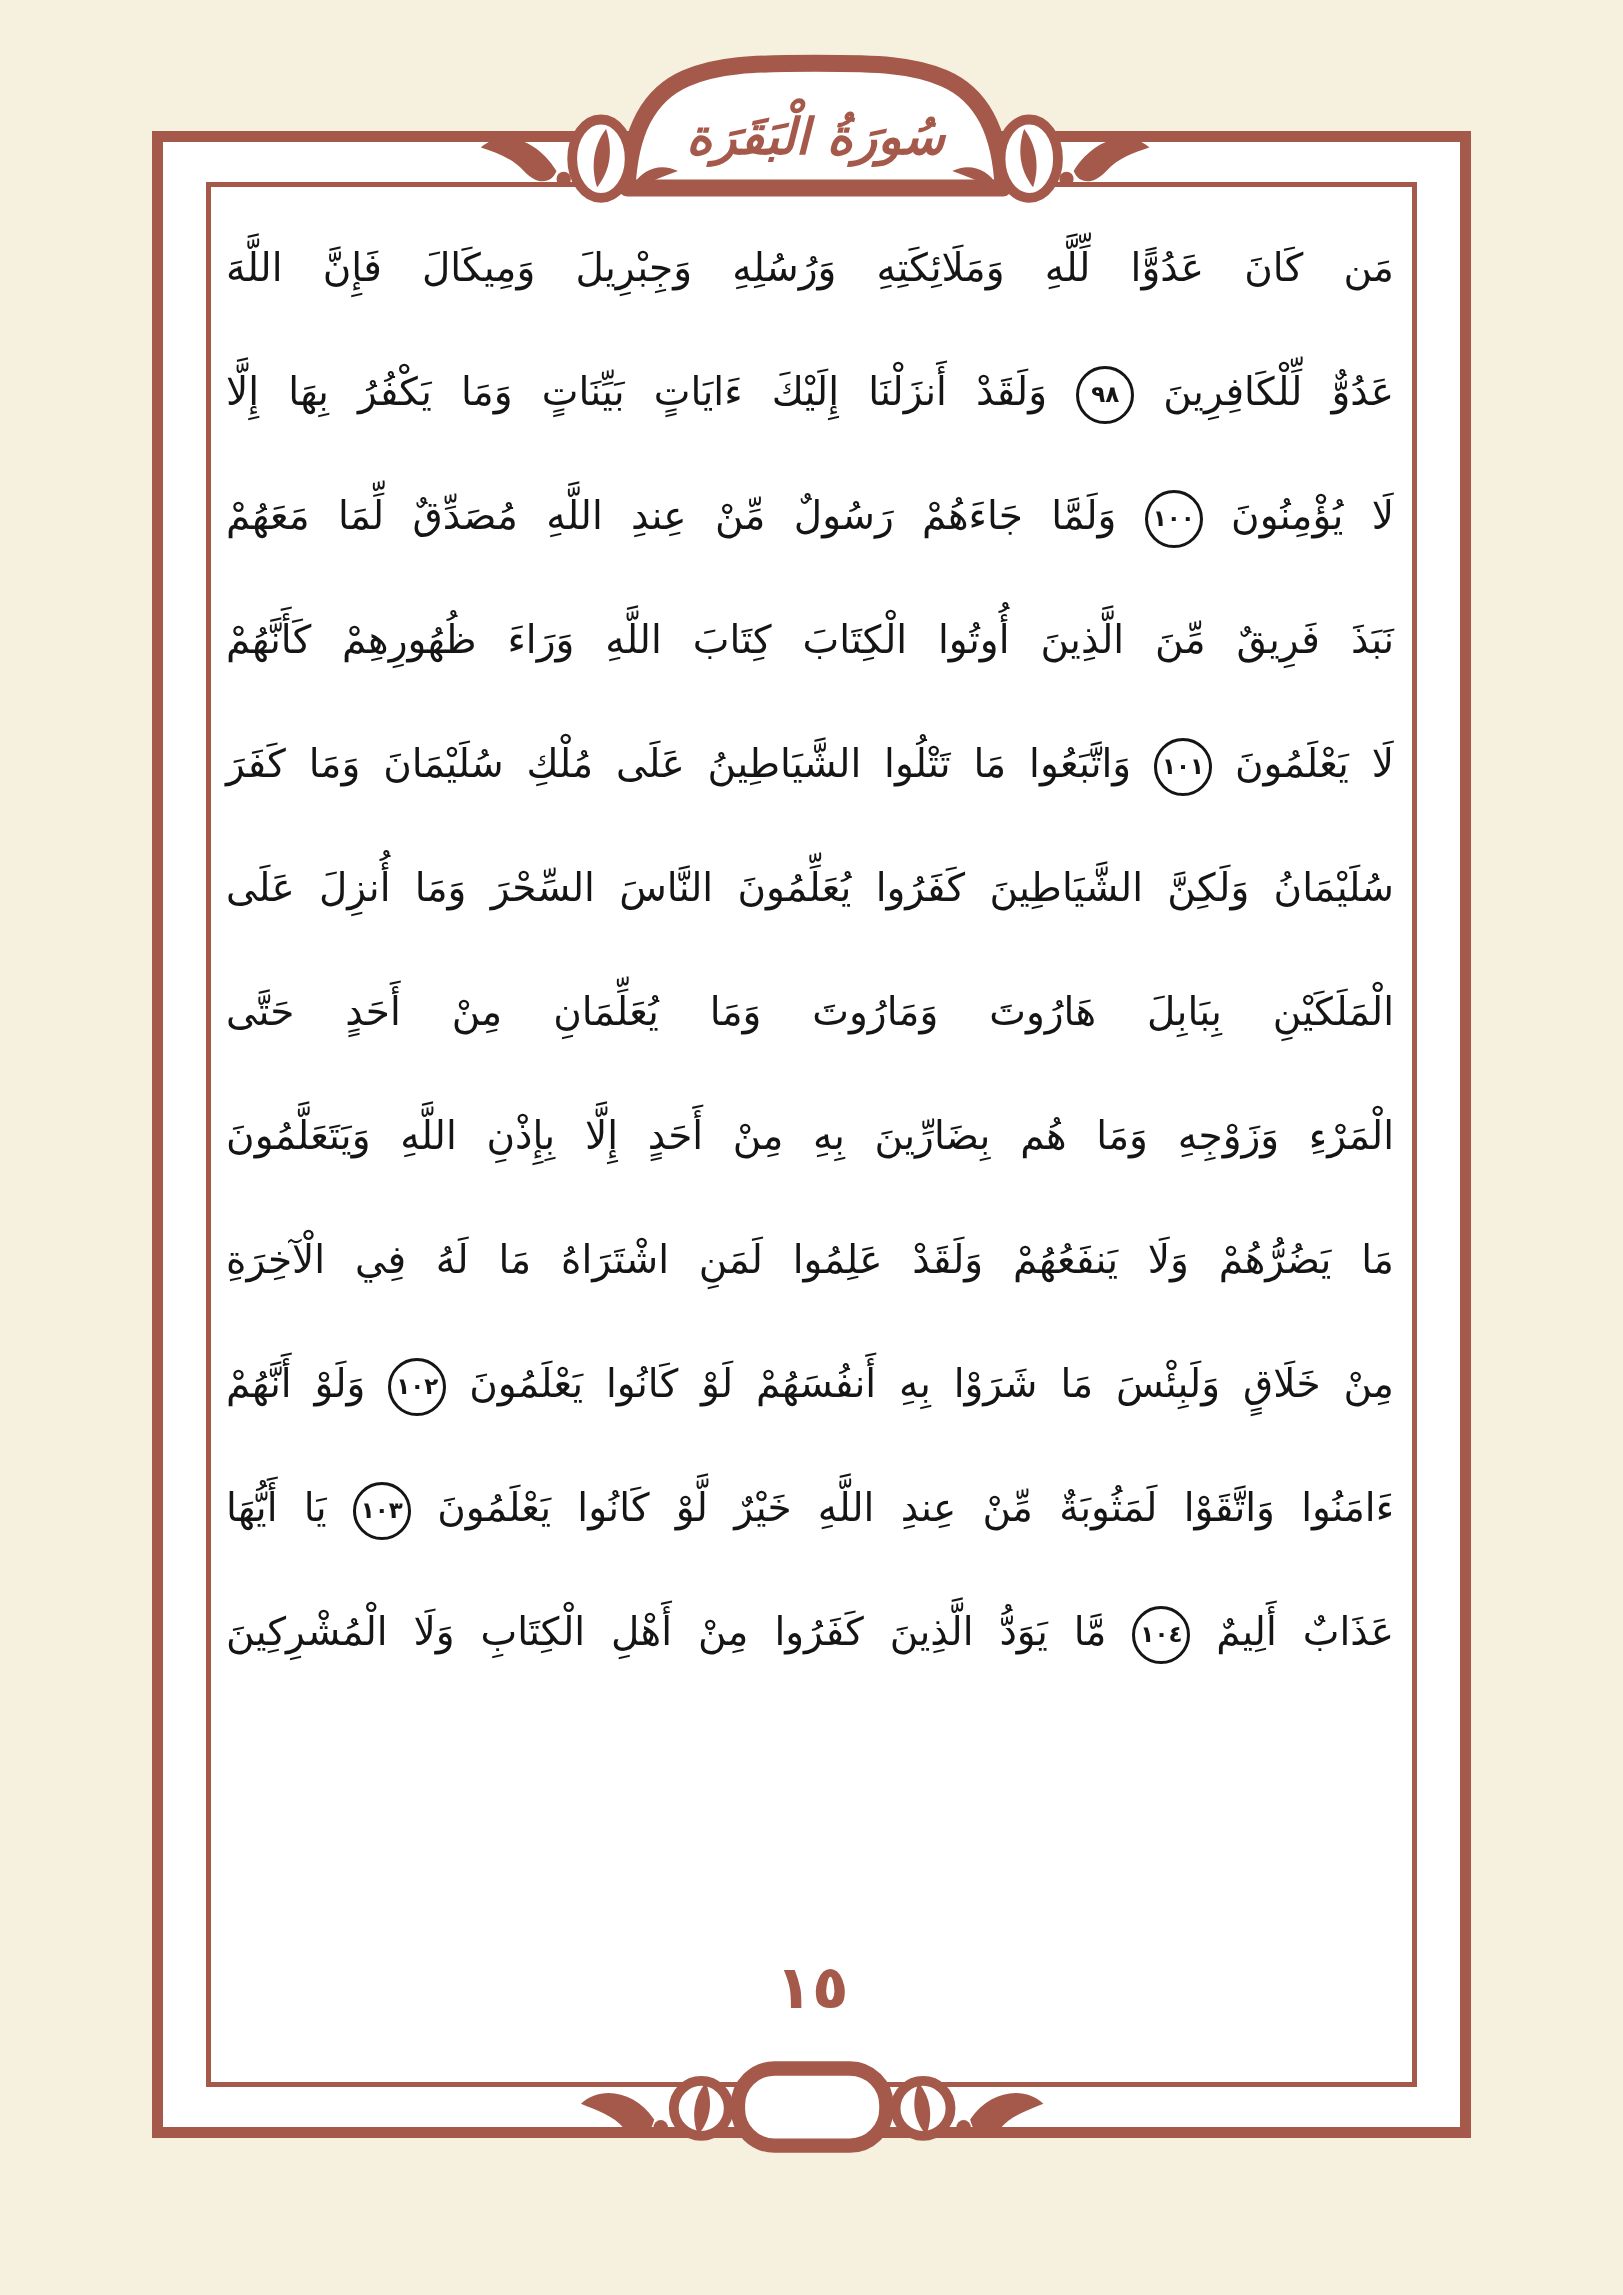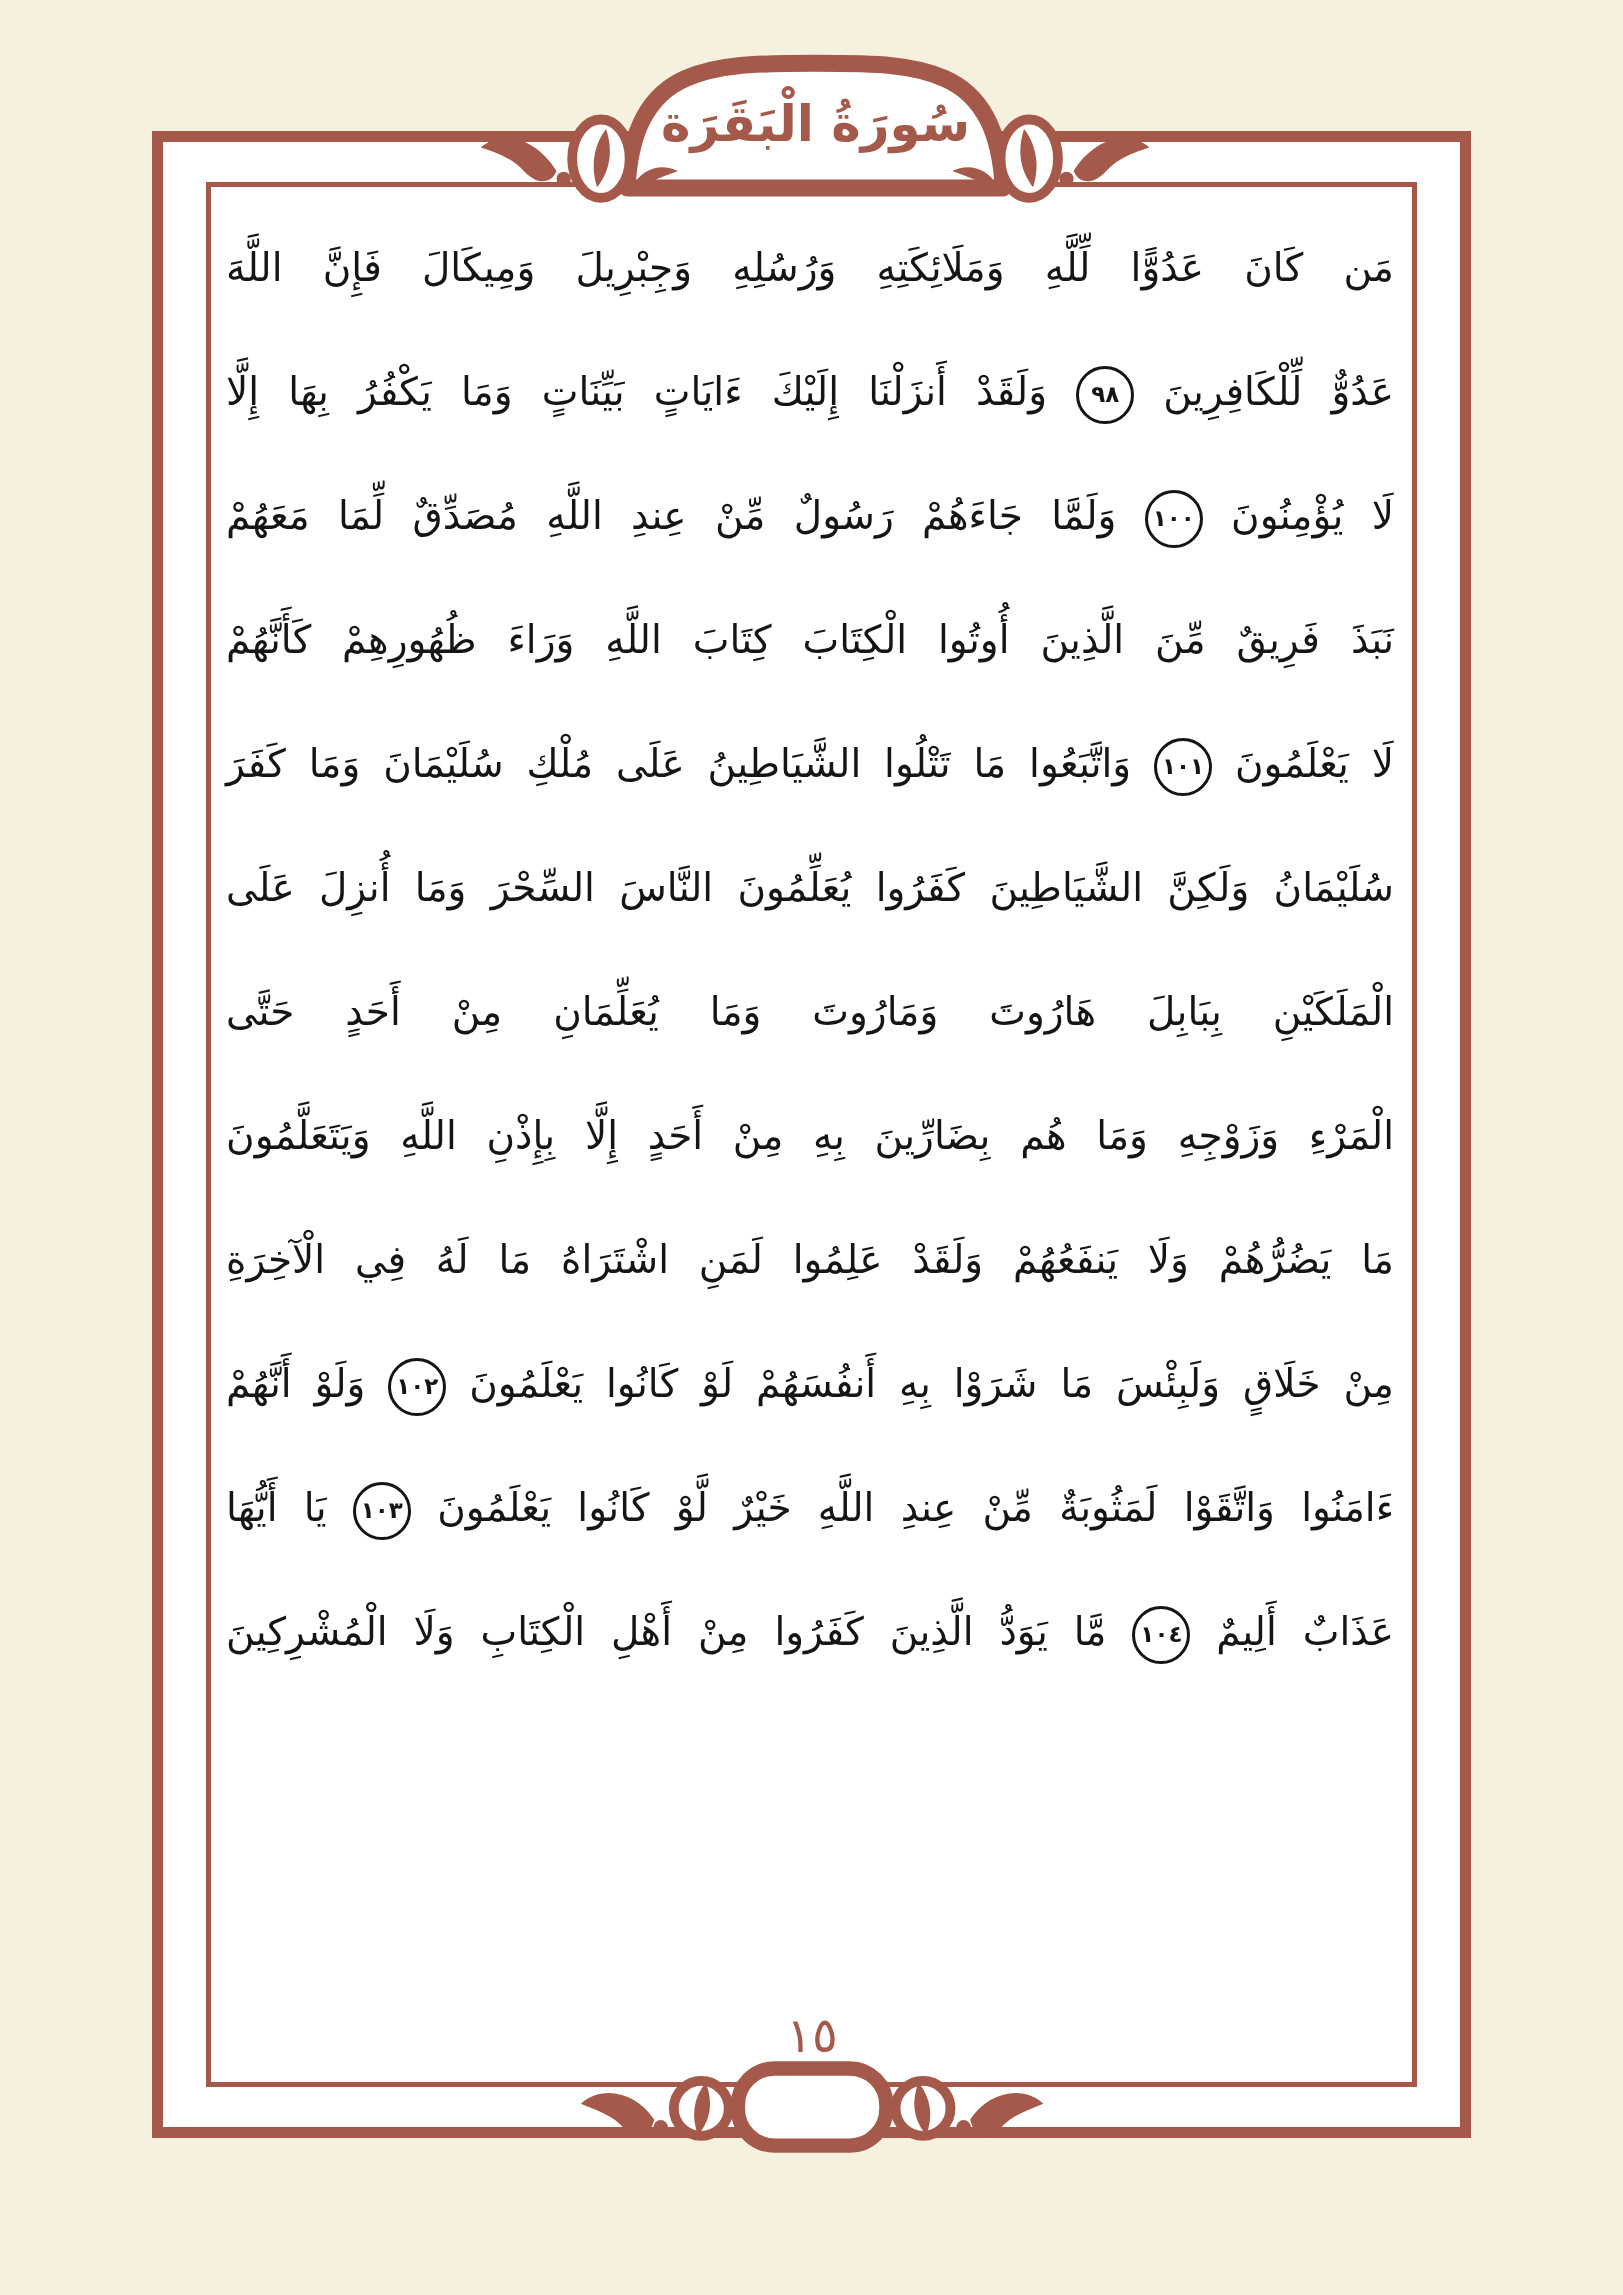--- a/index.html
+++ b/index.html
@@ -27,31 +27,32 @@
   .inner-frame{
     position:absolute;left:206px;top:182px;width:1211px;height:1905px;
     border:5.2px solid var(--frame-border);
     background:var(--panel-background);
     z-index:2;
   }
   .ornament{position:absolute;left:0;z-index:4;}
   .top-ornament{top:0;width:1623px;height:222px;}
   .bottom-ornament{top:2054px;width:1623px;height:144px;}
   .surah-title{
-    position:absolute;left:640px;top:71px;width:351px;height:105px;
+    position:absolute;left:640px;top:84px;width:351px;height:105px;
     z-index:5;
     display:flex;align-items:center;justify-content:center;
     font-size:50px;font-weight:bold;color:var(--title-color);
     white-space:nowrap;
+    font-style:italic;
   }
   .page-number{
-    position:absolute;left:738px;top:1996px;width:148px;height:77px;
+    position:absolute;left:738px;top:1948px;width:148px;height:77px;
     z-index:5;
     display:flex;align-items:center;justify-content:center;
-    font-size:48px;font-weight:normal;color:var(--title-color);
+    font-size:60px;font-weight:bold;color:var(--title-color);
   }
   .text-block{
     position:absolute;left:226px;top:206px;width:1168px;height:1855px;
     z-index:6;
   }
   .qline{
     height:124px;line-height:124px;
     direction:rtl;
     text-align:justify;
     -moz-text-align-last:justify;

